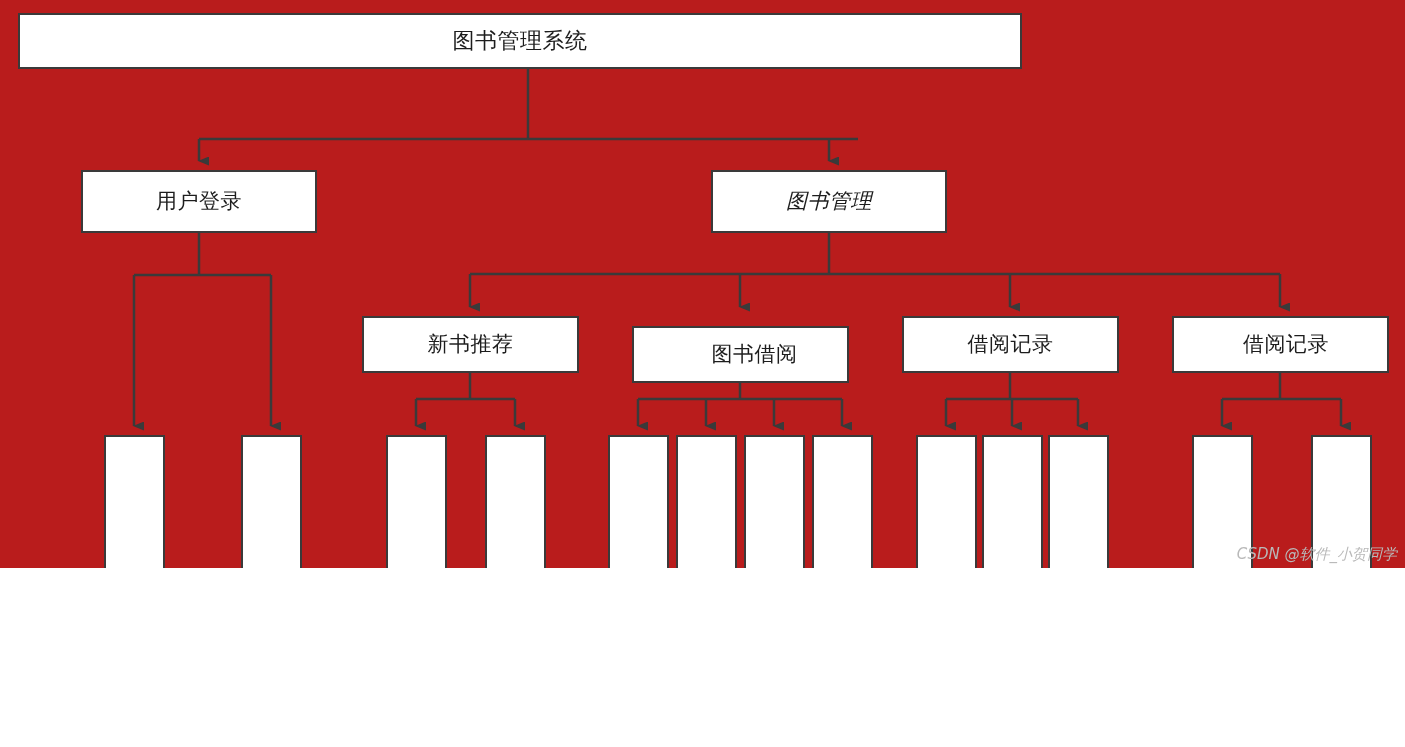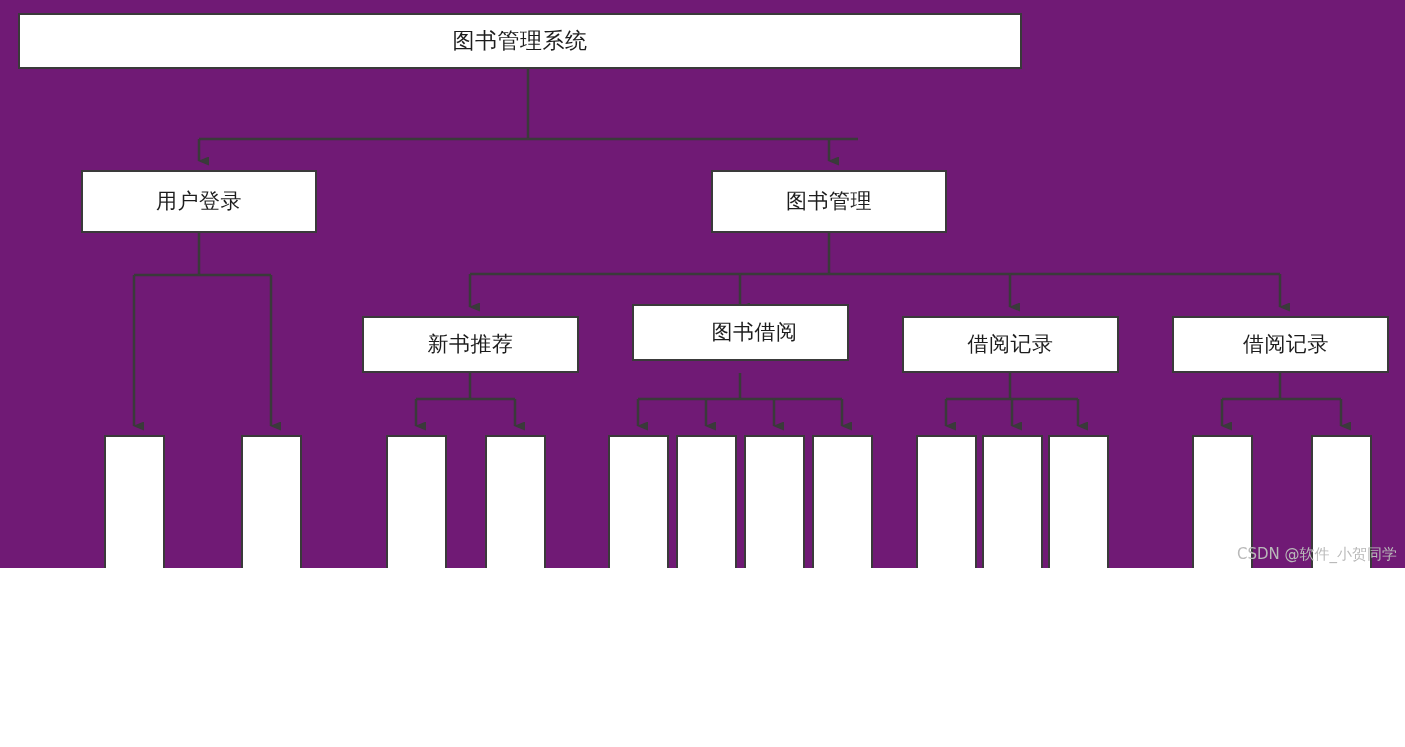--- a/index.html
+++ b/index.html
@@ -9,21 +9,21 @@
     background: #ffffff;
   }
   body {
     font-family: "DejaVu Sans", "Liberation Sans", sans-serif;
     color: #1a1a1a;
   }
   #diagram-root {
     position: relative;
     width: 1405px;
     height: 568px;
-    background: #701a75;
+    background: #b91c1c;
     overflow: hidden;
   }
   #edges-layer {
     position: absolute;
     left: 0;
     top: 0;
     width: 1405px;
     height: 747px;
     pointer-events: none;
   }
@@ -72,20 +72,21 @@
   }
   #watermark {
     position: absolute;
     right: 8px;
     bottom: 4px;
     font-size: 15px;
     color: #b9b9b9;
     z-index: 5;
     white-space: nowrap;
     font-family: "DejaVu Sans", "Liberation Sans", sans-serif;
+    font-style: italic;
   }
 </style>
 </head>
 <body>
 
 <div id="diagram-root">
 
   <svg id="edges-layer" viewBox="0 0 1405 747" width="1405" height="747" xmlns="http://www.w3.org/2000/svg">
     <defs>
       <marker id="arrowhead" markerWidth="9" markerHeight="11" refX="4.5" refY="10" orient="auto" markerUnits="userSpaceOnUse">
@@ -136,28 +137,28 @@
     </g>
   </svg>
 
   <div class="node horiz root" style="left:18px; top:13px; width:1004px; height:56px;">
     <span class="node-label">图书管理系统</span>
   </div>
 
   <div class="node horiz" style="left:81px; top:170px; width:236px; height:63px;">
     <span class="node-label">用户登录</span>
   </div>
-  <div class="node horiz" style="left:711px; top:170px; width:236px; height:63px;">
+  <div class="node horiz" style="left:711px; top:170px; width:236px; height:63px;font-style:italic;">
     <span class="node-label">图书管理</span>
   </div>
 
   <div class="node horiz" style="left:362px; top:316px; width:217px; height:57px;">
     <span class="node-label">新书推荐</span>
   </div>
-  <div class="node horiz" style="left:632px; top:304px; width:217px; height:57px;padding-left:28px;">
+  <div class="node horiz" style="left:632px; top:326px; width:217px; height:57px;padding-left:28px;">
     <span class="node-label">图书借阅</span>
   </div>
   <div class="node horiz" style="left:902px; top:316px; width:217px; height:57px;">
     <span class="node-label">借阅记录</span>
   </div>
   <div class="node horiz" style="left:1172px; top:316px; width:217px; height:57px;padding-left:11px;">
     <span class="node-label">借阅记录</span>
   </div>
 
   <div class="node vert" style="left:104px; top:435px; width:61px; height:300px;">

